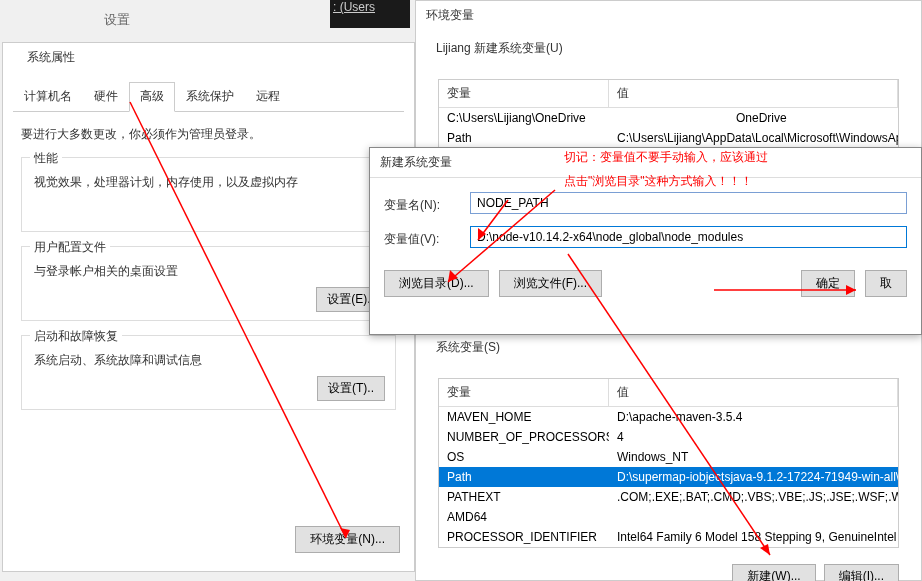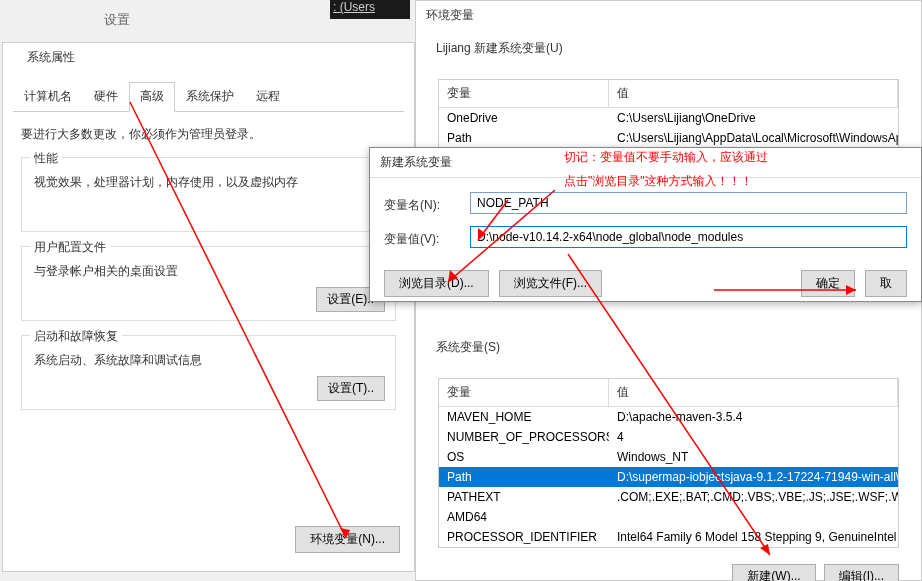--- a/index.html
+++ b/index.html
@@ -1,18 +1,18 @@
 <!DOCTYPE html>
 <html><head>
   <meta charset="utf-8">
   <style>
     * { box-sizing: border-box; margin: 0; padding: 0; font-family: "Microsoft YaHei", "Segoe UI", sans-serif; font-size: 12px; }
     body { background: #f0f0f0; width: 922px; height: 581px; position: relative; overflow: hidden; }
     
-    .top-dark { position: absolute; left: 330px; top: 0; width: 80px; height: 19px; background: #1a1a1a; color: #ccc; font-size: 9px; padding: 0 3px; overflow: hidden; text-decoration: underline; }
+    .top-dark { position: absolute; left: 330px; top: 0; width: 80px; height: 28px; background: #1a1a1a; color: #ccc; font-size: 9px; padding: 0 3px; overflow: hidden; text-decoration: underline; }
     .settings-label { position: absolute; left: 104px; top: 11px; color: #666; font-size: 13px; }
     
     .sys-props { position: absolute; left: 2px; top: 42px; width: 413px; height: 530px; background: #fff; border: 1px solid #ccc; }
     .sys-props-title { padding: 6px 24px; font-size: 12px; color: #333; }
     .tabs { display: flex; border-bottom: 1px solid #ccc; margin: 10px 10px 0 10px; }
     .tab { padding: 5px 10px; border: 1px solid transparent; cursor: pointer; color: #333; }
     .tab.active { border: 1px solid #ccc; border-bottom: 1px solid #fff; background: #fff; margin-bottom: -1px; }
     .tab-content { padding: 14px 18px; }
     .tab-desc { color: #333; margin-bottom: 14px; }
     .group { border: 1px solid #ddd; padding: 12px 12px 40px 12px; margin-bottom: 14px; position: relative; }
@@ -31,21 +31,21 @@
     .var-th.val { flex: 1; }
     .var-row { display: flex; }
     .var-row.selected { background: #0078d7; color: #fff; }
     .var-td { padding: 3px 8px; overflow: hidden; white-space: nowrap; }
     .var-td.name { width: 170px; }
     .var-td.val { flex: 1; }
     .sys-vars-label { padding: 10px 20px 6px 20px; color: #333; }
     .action-btns { display: flex; gap: 8px; justify-content: flex-end; margin: 10px 22px; }
     .action-btn { padding: 3px 14px; background: #e1e1e1; border: 1px solid #adadad; cursor: pointer; }
     
-    .new-var-dialog { position: absolute; left: 369px; top: 147px; width: 553px; height: 155px; background: #fff; border: 1px solid #888; box-shadow: 0 2px 8px rgba(0,0,0,0.3); z-index: 10; }
+    .new-var-dialog { position: absolute; left: 369px; top: 147px; width: 553px; height: 188px; background: #fff; border: 1px solid #888; box-shadow: 0 2px 8px rgba(0,0,0,0.3); z-index: 10; }
     .dlg-title { padding: 6px 10px; border-bottom: 1px solid #ddd; color: #333; }
     .dlg-body { padding: 14px 14px 10px 14px; }
     .dlg-row { display: flex; align-items: flex-end; margin-bottom: 12px; }
     .dlg-label { width: 86px; color: #333; }
     .dlg-input { flex: 1; border: 1px solid #7a9fd4; padding: 3px 6px; outline: none; font-size: 12px; }
     .dlg-input.focused { border: 1px solid #0078d7; }
     .dlg-btns { display: flex; gap: 10px; padding: 0 14px; align-items: center; }
     .dlg-btn { padding: 4px 14px; background: #e1e1e1; border: 1px solid #adadad; cursor: pointer; }
     .dlg-btns .spacer { flex: 1; }
     
@@ -92,22 +92,22 @@
 
 <div class="env-vars">
   <div class="env-title">环境变量</div>
   <div class="user-vars-label">Lijiang 新建系统变量(U)</div>
   <div class="var-table">
     <div class="var-table-header">
       <div class="var-th name">变量</div>
       <div class="var-th val">值</div>
     </div>
     <div class="var-row">
+      <div class="var-td val">C:\Users\Lijiang\OneDrive</div>
       <div class="var-td name">OneDrive</div>
-      <div class="var-td val">C:\Users\Lijiang\OneDrive</div>
     </div>
     <div class="var-row">
       <div class="var-td name">Path</div>
       <div class="var-td val">C:\Users\Lijiang\AppData\Local\Microsoft\WindowsAp</div>
     </div>
   </div>
 
   <div class="sys-vars-label" style="margin-top:180px;">系统变量(S)</div>
   <div class="var-table">
     <div class="var-table-header">

